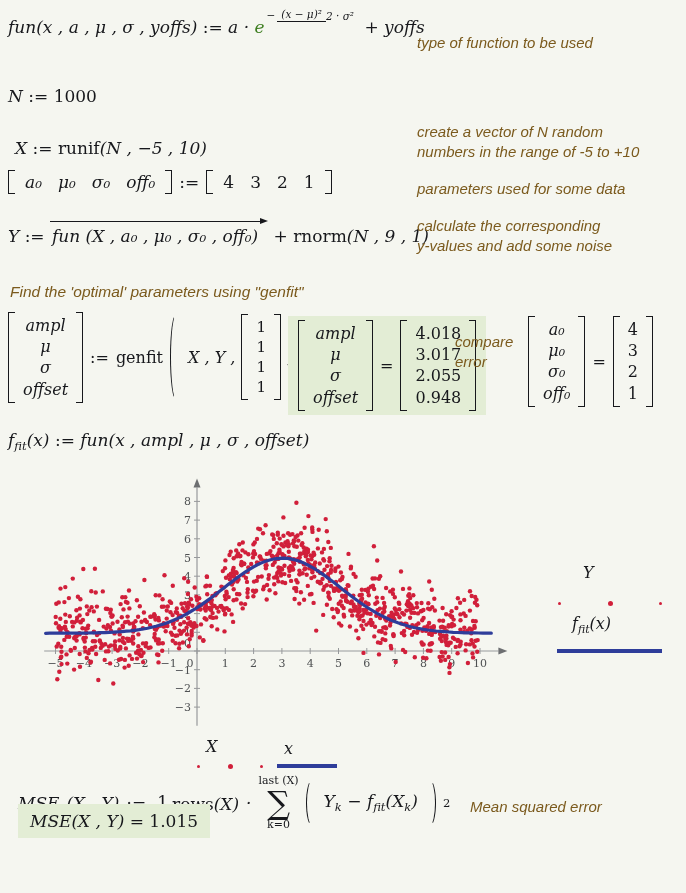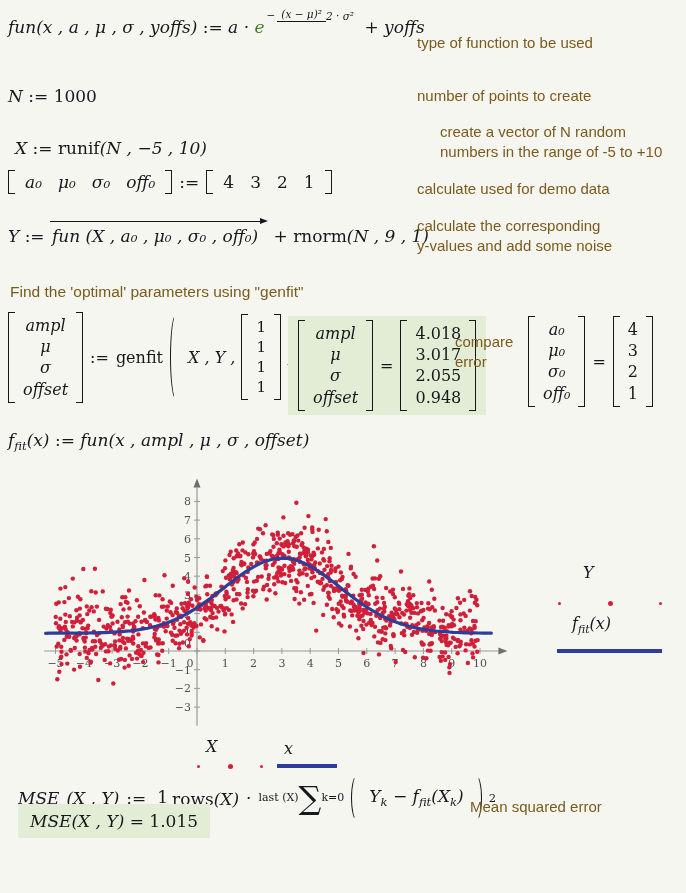--- a/index.html
+++ b/index.html
@@ -2,21 +2,21 @@
 <html><head>
 <meta charset="utf-8">
 <style>
   html,body{margin:0;padding:0;}
   .page{position:relative;width:686px;height:893px;background:#f5f6f0;overflow:hidden;
         font-family:"DejaVu Serif","Liberation Serif",serif;}
   .region{position:absolute;white-space:nowrap;color:#17181c;font-size:17px;font-style:italic;}
   .region.flex{display:flex;align-items:center;gap:7px;}
   .rm{font-style:normal;}
   .econst{color:#3c7d1f;}
-  .note{position:absolute;font-family:"Liberation Sans",sans-serif;
+  .note{position:absolute;font-family:"Liberation Sans",sans-serif;font-style:italic;
         font-size:15px;color:#7b5a1d;white-space:pre-line;line-height:1.35;}
   .hl{background:#e3edd5;}
   
   .frac{display:inline-flex;flex-direction:row;align-items:center;vertical-align:middle;}
   .frac .num{border-bottom:1.1px solid #17181c;padding:0 4px 1px;}
   .frac .den{padding-top:1px;}
   .supfrac{display:inline-flex;align-items:center;gap:2px;font-size:10.5px;vertical-align:14px;margin:0 5px 0 2px;}
   
   .vec{position:relative;display:inline-block;padding:8px 10px 0 2px;}
   .vec::before{content:"";position:absolute;top:3px;left:0;right:5px;border-top:1.2px solid #17181c;}
@@ -30,21 +30,21 @@
   .bl{width:6px;border:1.6px solid #17181c;border-right:none;}
   .br{width:6px;border:1.6px solid #17181c;border-left:none;}
   
   .group{display:inline-flex;align-items:center;gap:6px;vertical-align:middle;}
   .par-l,.par-r{align-self:stretch;width:10px;border:1.7px solid transparent;border-radius:50%;}
   .par-l{border-left-color:#17181c;}
   .par-r{border-right-color:#17181c;}
   sub{font-size:68%;}
   .sq{font-size:68%;vertical-align:16px;font-style:normal;}
   
-  .sum{display:inline-flex;flex-direction:row;align-items:center;vertical-align:middle;
+  .sum{display:inline-flex;flex-direction:column;align-items:center;vertical-align:middle;
        font-size:11px;line-height:1.1;}
   .sum .sym{font-size:32px;line-height:1;font-style:normal;}
   
   .lg{position:absolute;color:#17181c;font-size:16px;font-style:italic;}
   .dotrow{position:absolute;display:flex;align-items:center;}
   .dot{display:inline-block;border-radius:50%;background:#d11f3a;width:5px;height:5px;}
   .dot.sm{width:3px;height:3px;}
   .lline{position:absolute;height:3.5px;background:#2e3d9a;}
   .tick{font-family:"DejaVu Serif",serif;font-size:11px;fill:#4e5052;}
 </style>
@@ -66,28 +66,27 @@
       </span>
     <span>+ yoffs</span>
   </div>
   <div class="note" style="left:417px;top:33px;">type of function to be used</div>
 
   <div class="region" style="left:8px;top:86px;">
     <span>N</span>
     <span class="rm">:=</span>
     <span class="rm">1000</span>
   </div>
-  <div class="note" style="left:417px;top:86px;">number of points to create</div>
 
   <div class="region" style="left:8px;top:138px;margin-left:7px;">
     <span>X</span>
     <span class="rm">:=</span>
     <span class="rm">runif</span><span>(N , −5 , 10)</span>
   </div>
-  <div class="note" style="left:417px;top:122px;margin-left:23px;">create a vector of N random
+  <div class="note" style="left:417px;top:122px;">create a vector of N random
 numbers in the range of -5 to +10</div>
 
   <div class="region flex" style="left:8px;top:170px;">
     <span class="mx">
         <span class="bl"></span>
         <span class="cells row">
           <span>a₀</span>
           <span>μ₀</span>
           <span>σ₀</span>
           <span>off₀</span>
@@ -99,21 +98,21 @@
         <span class="bl"></span>
         <span class="cells row rm">
           <span>4</span>
           <span>3</span>
           <span>2</span>
           <span>1</span>
         </span>
         <span class="br"></span>
       </span>
   </div>
-  <div class="note" style="left:417px;top:179px;">calculate used for demo data</div>
+  <div class="note" style="left:417px;top:179px;">parameters used for some data</div>
 
   <div class="region" style="left:8px;top:218px;">
     <span>Y</span>
     <span class="rm">:=</span>
     <span class="vec"><span>fun (X , a₀ , μ₀ , σ₀ , off₀)</span></span>
     <span>+</span>
     <span class="rm">rnorm</span><span>(N , 9 , 1)</span>
   </div>
   <div class="note" style="left:10px;top:282px;font-size:15.5px;">Find the 'optimal' parameters using "genfit"</div>
 

